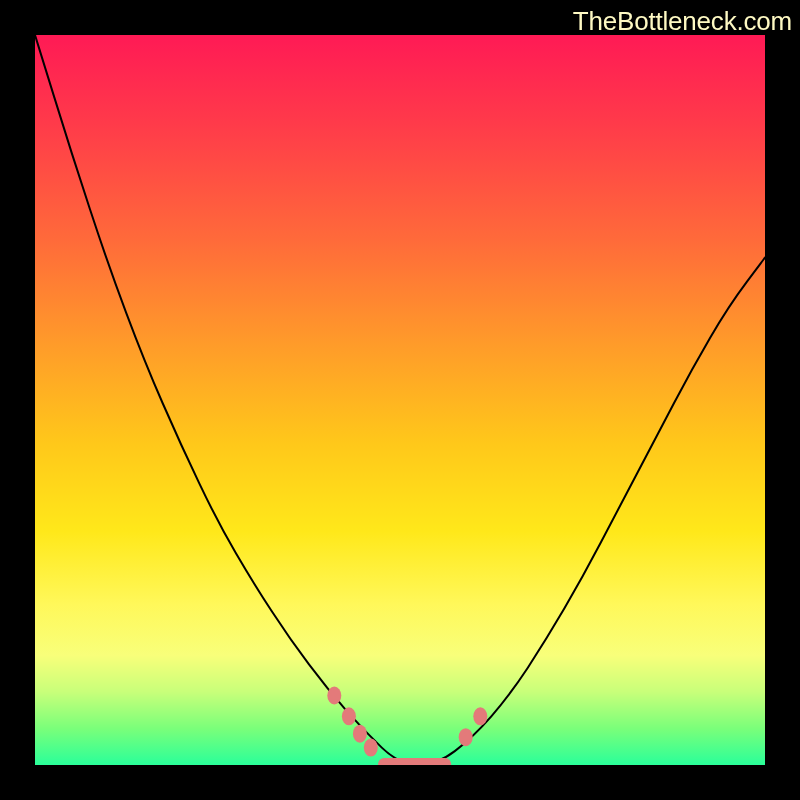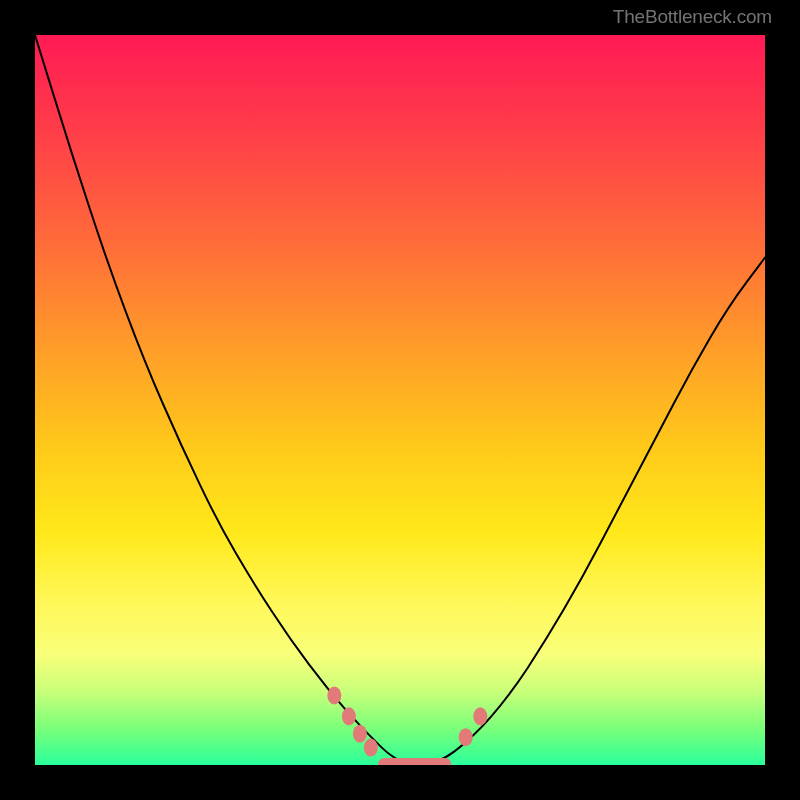--- a/index.html
+++ b/index.html
@@ -34,24 +34,24 @@
       #fff85a 78%,
       #f8ff7a 85%,
       #c8ff7a 90%,
       #7aff7a 95%,
       #2aff9a 100%
     );
   }
   .watermark {
     position: absolute;
     top: 6px;
-    right: 28px;
-    font-size: 19px;
+    right: 8px;
+    font-size: 26px;
     font-weight: 500;
-    color: #737373;
+    color: #fef9c3;
     letter-spacing: -0.2px;
   }
   svg.overlay {
     position: absolute;
     left: 0;
     top: 0;
     width: 730px;
     height: 730px;
   }
   .curve {

